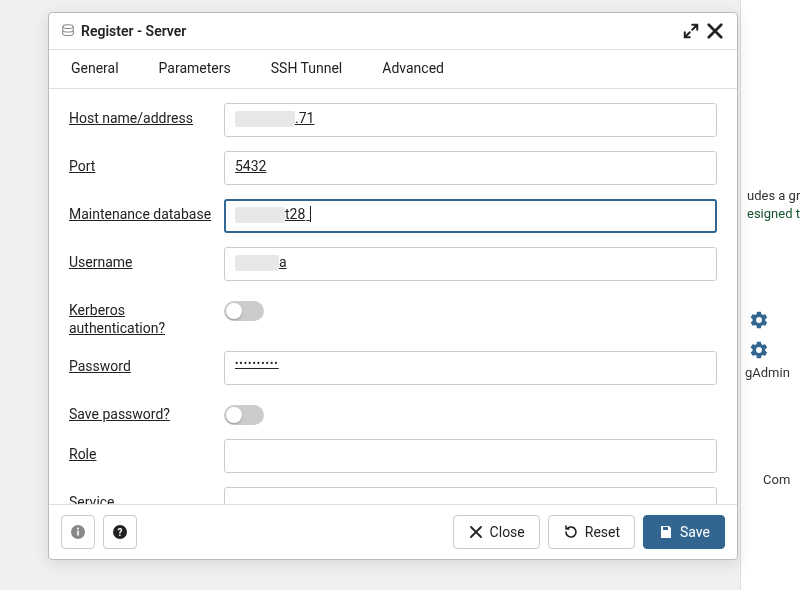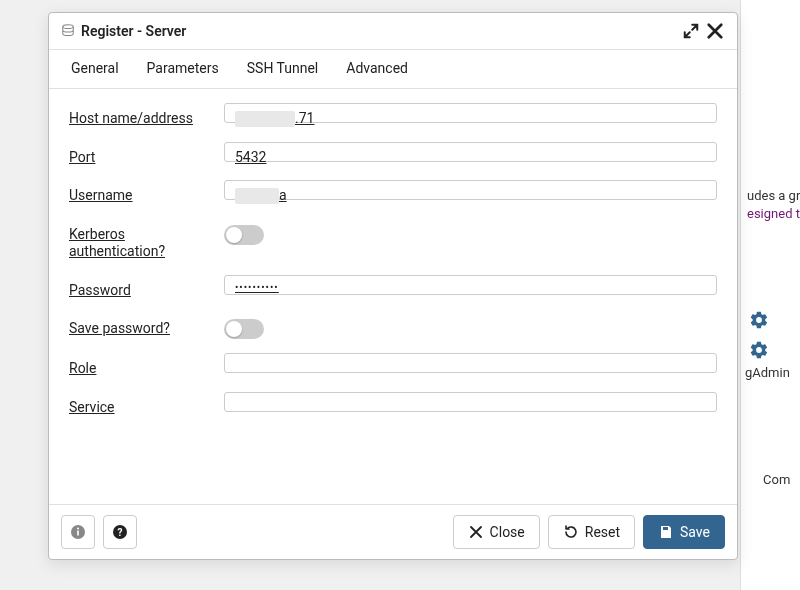--- a/index.html
+++ b/index.html
@@ -37,21 +37,21 @@
 }
 .titlebar {
   display: flex; align-items: center;
   padding: 8px 12px;
   border-bottom: 1px solid #e0e0e0;
 }
 .titlebar .db-icon { width: 14px; height: 14px; margin-right: 6px; color: #888; }
 .titlebar .title { font-weight: 600; font-size: 14px; color: #222; flex: 1; }
 .titlebar .winbtn { width: 20px; height: 20px; display: flex; align-items: center; justify-content: center; cursor: pointer; margin-left: 4px; }
 .tabs {
-  display: flex; gap: 0;
+  display: flex; gap: 12px;
   padding: 0 8px;
   border-bottom: 1px solid #e0e0e0;
 }
 .tab {
   padding: 10px 14px;
   font-size: 14px;
   color: #222;
   cursor: pointer;
   border-bottom: 3px solid transparent;
   margin-bottom: -1px;
@@ -77,21 +77,21 @@
   padding-top: 7px;
   font-size: 14px;
   color: #222;
   line-height: 1.25;
 }
 .form-control {
   flex: 1;
 }
 .input {
   width: 100%;
-  height: 20px;
+  height: 34px;
   padding: 6px 10px;
   font-size: 14px;
   color: #222;
   background: #fff;
   border: 1px solid #ccc;
   border-radius: 3px;
   outline: none;
 }
 .input.focused {
   border: 2px solid #326690;
@@ -152,21 +152,21 @@
   border-color: #326690;
   color: #fff;
 }
 .btn svg, .iconbtn svg { width: 16px; height: 16px; }
 </style>
 </head>
 <body>
 
 <div class="bg-hints">
   <div style="position:absolute; top:188px; left:6px; white-space:nowrap;">udes a gr</div>
-  <div style="position:absolute; top:206px; left:6px; white-space:nowrap; color:#701a75;">esigned t</div>
+  <div style="position:absolute; top:206px; left:6px; white-space:nowrap; color:#14532d;">esigned t</div>
   <div style="position:absolute; top:310px; left:8px;">
     <svg class="bg-gear" viewBox="0 0 24 24">
         <path fill="currentColor" d="M19.4 13a7.5 7.5 0 0 0 .1-1 7.5 7.5 0 0 0-.1-1l2.1-1.6a.5.5 0 0 0 .1-.6l-2-3.5a.5.5 0 0 0-.6-.2l-2.5 1a7.3 7.3 0 0 0-1.7-1l-.4-2.6A.5.5 0 0 0 13.9 2h-4a.5.5 0 0 0-.5.4L9 5a7.3 7.3 0 0 0-1.7 1l-2.5-1a.5.5 0 0 0-.6.2l-2 3.5a.5.5 0 0 0 .1.6L4.4 11a7.5 7.5 0 0 0-.1 1 7.5 7.5 0 0 0 .1 1l-2.1 1.6a.5.5 0 0 0-.1.6l2 3.5a.5.5 0 0 0 .6.2l2.5-1a7.3 7.3 0 0 0 1.7 1l.4 2.6a.5.5 0 0 0 .5.4h4a.5.5 0 0 0 .5-.4l.4-2.6a7.3 7.3 0 0 0 1.7-1l2.5 1a.5.5 0 0 0 .6-.2l2-3.5a.5.5 0 0 0-.1-.6Zm-7.4 2.5A3.5 3.5 0 1 1 15.5 12 3.5 3.5 0 0 1 12 15.5Z"></path>
       </svg>
   </div>
   <div style="position:absolute; top:340px; left:8px;">
     <svg class="bg-gear" viewBox="0 0 24 24">
         <path fill="currentColor" d="M19.4 13a7.5 7.5 0 0 0 .1-1 7.5 7.5 0 0 0-.1-1l2.1-1.6a.5.5 0 0 0 .1-.6l-2-3.5a.5.5 0 0 0-.6-.2l-2.5 1a7.3 7.3 0 0 0-1.7-1l-.4-2.6A.5.5 0 0 0 13.9 2h-4a.5.5 0 0 0-.5.4L9 5a7.3 7.3 0 0 0-1.7 1l-2.5-1a.5.5 0 0 0-.6.2l-2 3.5a.5.5 0 0 0 .1.6L4.4 11a7.5 7.5 0 0 0-.1 1 7.5 7.5 0 0 0 .1 1l-2.1 1.6a.5.5 0 0 0-.1.6l2 3.5a.5.5 0 0 0 .6.2l2.5-1a7.3 7.3 0 0 0 1.7 1l.4 2.6a.5.5 0 0 0 .5.4h4a.5.5 0 0 0 .5-.4l.4-2.6a7.3 7.3 0 0 0 1.7-1l2.5 1a.5.5 0 0 0 .6-.2l2-3.5a.5.5 0 0 0-.1-.6Zm-7.4 2.5A3.5 3.5 0 1 1 15.5 12 3.5 3.5 0 0 1 12 15.5Z"></path>
       </svg>
   </div>
@@ -209,20 +209,26 @@
       </div>
     </div>
 
     <div class="form-row">
       <div class="form-label">Port</div>
       <div class="form-control">
         <div class="input">5432</div>
       </div>
     </div>
 
+    <div class="form-row">
+      <div class="form-label">Maintenance database</div>
+      <div class="form-control">
+        <div class="input focused"><span class="redacted" style="width:50px;"></span><span>t28</span><span style="border-right:1px solid #222; margin-left:1px;">&nbsp;</span></div>
+      </div>
+    </div>
 
     <div class="form-row">
       <div class="form-label">Username</div>
       <div class="form-control">
         <div class="input"><span class="redacted" style="width:44px;"></span><span>a</span></div>
       </div>
     </div>
 
     <div class="form-row">
       <div class="form-label">Kerberos authentication?</div>

